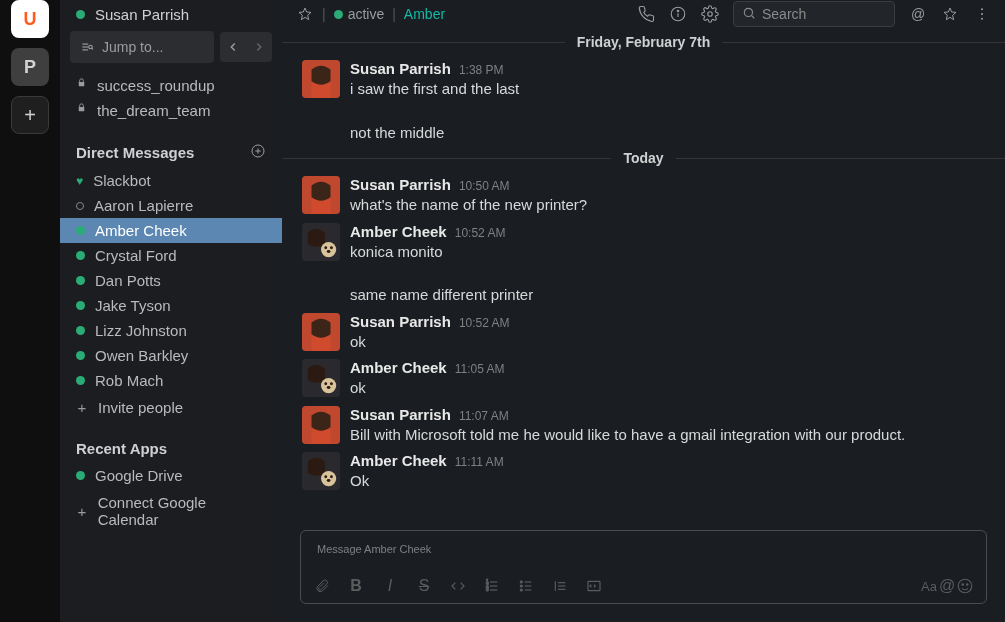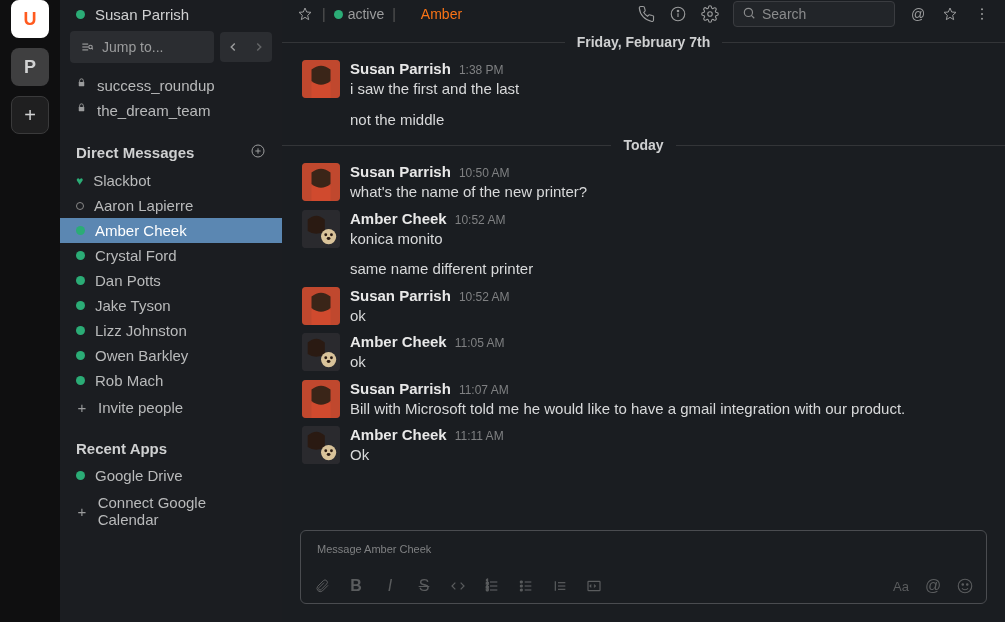--- a/index.html
+++ b/index.html
@@ -32,46 +32,46 @@
 .dm .presence { margin-right: 0; }
 .heart { color:#2bac76; font-size: 12px; }
 .invite-row, .connect-row { display:flex; align-items:center; gap:10px; padding: 6px 16px; color:#b9babb; }
 .plus-small { width:12px; text-align:center; color:#9b9c9d; }
 
 
 .main { flex:1; background:#1a1d21; display:flex; flex-direction:column; min-width:0;}
 .header { height: 28px; display:flex; align-items:center; padding: 0 14px; gap:10px; color:#9b9c9d; font-size:14px; }
 .hdr-left { display:flex; align-items:center; gap:8px; }
 .hdr-status { display:flex; align-items:center; gap:5px; color:#9b9c9d; }
-.hdr-name { color:#f97316;margin-left:17px; }
+.hdr-name { color:#14b8a6; }
 .hdr-sep { color:#555; }
 .hdr-right { margin-left:auto; display:flex; align-items:center; gap:14px; }
 .icon { width:18px; height:18px; display:inline-flex; align-items:center; justify-content:center; color:#9b9c9d; }
 .search { width:162px; height:26px; background:#222529; border:1px solid #3a3c40; border-radius:4px; display:flex; align-items:center; padding:0 8px; gap:6px; color:#8a8b8c; font-size:14px;}
 .messages { flex:1; overflow:hidden; padding: 0 0 0 0; position:relative;}
 .divider { display:flex; align-items:center; justify-content:center; position:relative; margin: 6px 0; }
 .divider::before, .divider::after { content:""; flex:1; height:1px; background:#333538; }
 .divider-label { padding: 0 12px; color:#cfd0d1; font-weight:600; font-size:14px; }
 .msg { display:flex; gap:10px; padding: 4px 20px 2px 20px; }
 .avatar { width:38px; height:38px; border-radius:4px; background:#6b3a2e; flex:none; overflow:hidden; display:flex; align-items:center; justify-content:center; }
 .avatar.amber { background:#2b2b2f; }
 .avatar svg { width:100%; height:100%; }
 .msg-body { flex:1; min-width:0; }
 .msg-head { display:flex; align-items:baseline; gap:8px; }
 .msg-user { color:#e8e8e8; font-weight:700; font-size:15px; }
 .msg-time { color:#7f8082; font-size:12px; }
 .msg-text { color:#d8d9da; font-size:15px; line-height:1.5; padding-top:1px;}
-.msg-cont { padding-left: 68px; padding-right:12px; color:#d8d9da; font-size:15px; line-height:1.5; margin-top: 6px; margin-bottom: 2px;}
+.msg-cont { padding-left: 68px; padding-right:12px; color:#d8d9da; font-size:15px; line-height:1.5; margin-top: 19px; margin-bottom: 2px;}
 
 
 .composer-wrap { padding: 6px 18px 18px 18px; }
 .composer { border:1px solid #4a4c50; border-radius:6px; background:#1a1d21; }
 .composer-input { padding: 12px 16px; color:#7f8082; font-size:11px; min-height:40px;}
 .composer-toolbar { display:flex; align-items:center; padding: 6px 12px 8px 12px; gap:16px; color:#5a5c5e; }
-.composer-toolbar .right { margin-left:auto; display:flex; gap:14px; align-items:flex-end;}
+.composer-toolbar .right { margin-left:auto; display:flex; align-items:flex-end;}
 .tbico { width:18px; height:18px; display:inline-flex; align-items:center; justify-content:center; }
 </style>
 </head>
 <body>
 
 <div class="rail">
   <div class="rail-btn rail-u">
       <span>U</span>
     </div>
   <div class="rail-btn rail-p">

